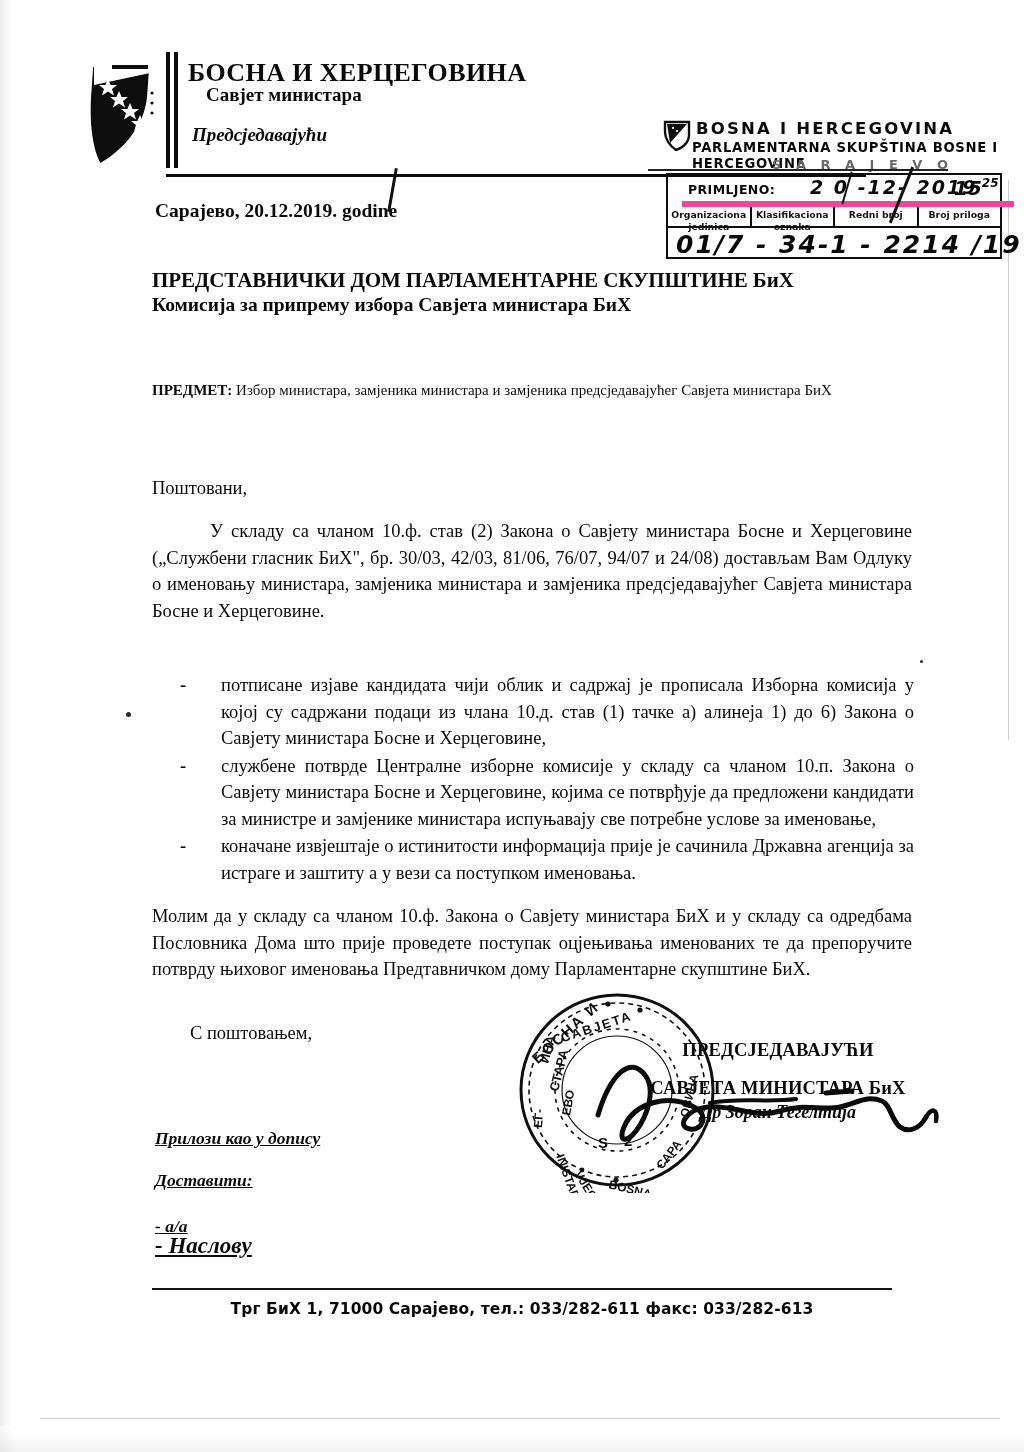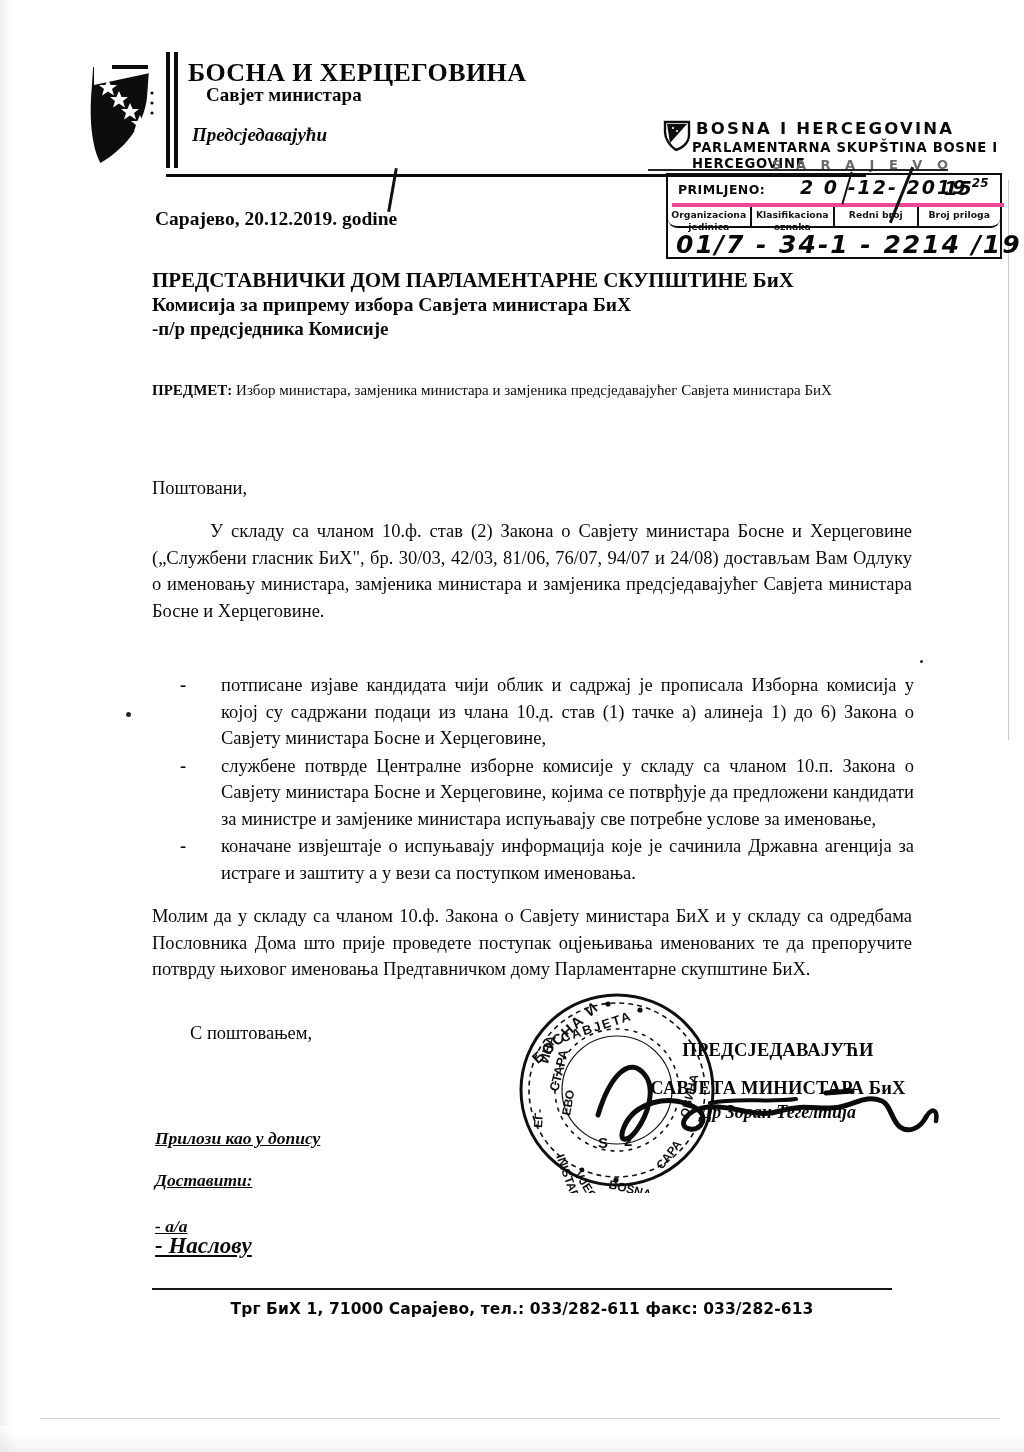--- a/index.html
+++ b/index.html
@@ -97,21 +97,20 @@
     font-weight: bold;
     font-size: 24px;
     letter-spacing: 2px;
     vertical-align: -1px;
   }
   .ref-city {
     position: absolute;
     left: 155px; top: 200px;
     font-size: 19.5px;
     font-weight: bold;
-    margin-top: 8px;
   }
   .ref-slash {
     position: absolute;
     left: 391px; top: 168px;
     width: 3px; height: 44px;
     background: #151515;
     transform: rotate(10deg);
   }
 
   
@@ -158,23 +157,23 @@
   }
   .stamp-table {
     position: absolute;
     left: 6px; top: 58px;
     width: 336px; height: 86px;
     border: 2px solid #121212;
     box-sizing: border-box;
   }
   .stamp-row1 {
     position: absolute;
-    left: 4px; top: 0;
+    left: 14px; top: 0;
     width: 100%; height: 32px;
-    border-bottom: 4px solid #ec4899;
+    border-bottom: 6px solid #ec4899;
     box-sizing: border-box;
   }
   .stamp-primljeno {
     position: absolute;
     left: 6px; top: 7px;
     font-size: 12.5px;
     font-weight: bold;
     letter-spacing: .4px;
   }
   .stamp-date {
@@ -195,21 +194,20 @@
     font-style: italic;
   }
   .stamp-time sup { font-size: 12px; }
   .stamp-row2 {
     position: absolute;
     left: 0; top: 32px;
     width: 100%; height: 21px;
     display: flex;
     border-bottom: 2px solid #121212;
     box-sizing: border-box;
-    border-radius: 9px;
   }
   .stamp-cellhdr {
     flex: 1 1 0;
     border-right: 2px solid #121212;
     box-sizing: border-box;
     font-size: 9.3px;
     font-weight: bold;
     text-align: center;
     line-height: 11.5px;
     padding-top: 2px;
@@ -486,21 +484,20 @@
         <span class="stamp-hand">01/7 - 34-1 - 2214 /19</span>
       </div>
     </div>
     <div class="stamp-diag"></div>
     <div class="stamp-diag2"></div>
   </div>
 
   <div class="addressee">
     <div class="addr-l1">ПРЕДСТАВНИЧКИ ДОМ ПАРЛАМЕНТАРНЕ СКУПШТИНЕ БиХ</div>
     <div class="addr-l2">Комисија за припрему избора Савјета министара БиХ</div>
-    <div class="addr-l3">-п/р предсједника Комисије</div>
   </div>
 
   <div class="subject">
     <b>ПРЕДМЕТ:</b><span> Избор министара, замјеника министара и замјеника предсједавајућег Савјета министара БиХ</span>
   </div>
 
   <div class="salutation">Поштовани,</div>
 
   <div class="para para-1">У складу са чланом 10.ф. став (2) Закона о Савјету министара Босне и Херцеговине („Службени гласник БиХ", бр. 30/03, 42/03, 81/06, 76/07, 94/07 и 24/08) достављам Вам Одлуку о именовању министара, замјеника министара и замјеника предсједавајућег Савјета министара Босне и Херцеговине.</div>
 
@@ -508,21 +505,21 @@
     <div class="bullet">
       <span class="dash">-</span>
       <span>потписане изјаве кандидата чији облик и садржај је прописала Изборна комисија у којој су садржани подаци из члана 10.д. став (1) тачке а) алинеја 1) до 6) Закона о Савјету министара Босне и Херцеговине,</span>
     </div>
     <div class="bullet">
       <span class="dash">-</span>
       <span>службене потврде Централне изборне комисије у складу са чланом 10.п. Закона о Савјету министара Босне и Херцеговине, којима се потврђује да предложени кандидати за министре и замјенике министара испуњавају све потребне услове за именовање,</span>
     </div>
     <div class="bullet">
       <span class="dash">-</span>
-      <span>коначане извјештаје о испуњавају информација које је сачинила Државна агенција за истраге и заштиту а у вези са поступком именовања.</span>
+      <span>коначане извјештаје о истинитости информација прије је сачинила Државна агенција за истраге и заштиту а у вези са поступком именовања.</span>
     </div>
   </div>
 
   <div class="para para-4">Молим да у складу са чланом 10.ф. Закона о Савјету министара БиХ и у складу са одредбама Пословника Дома што прије проведете поступак оцјењивања именованих те да препоручите потврду њиховог именовања Предтавничком дому Парламентарне скупштине БиХ.</div>
 
   <div class="closing">С поштовањем,</div>
 
   <div class="round-stamp">
     <svg viewBox="0 0 210 205" width="210" height="205" aria-hidden="true">
       <g fill="none" stroke="#131313">

